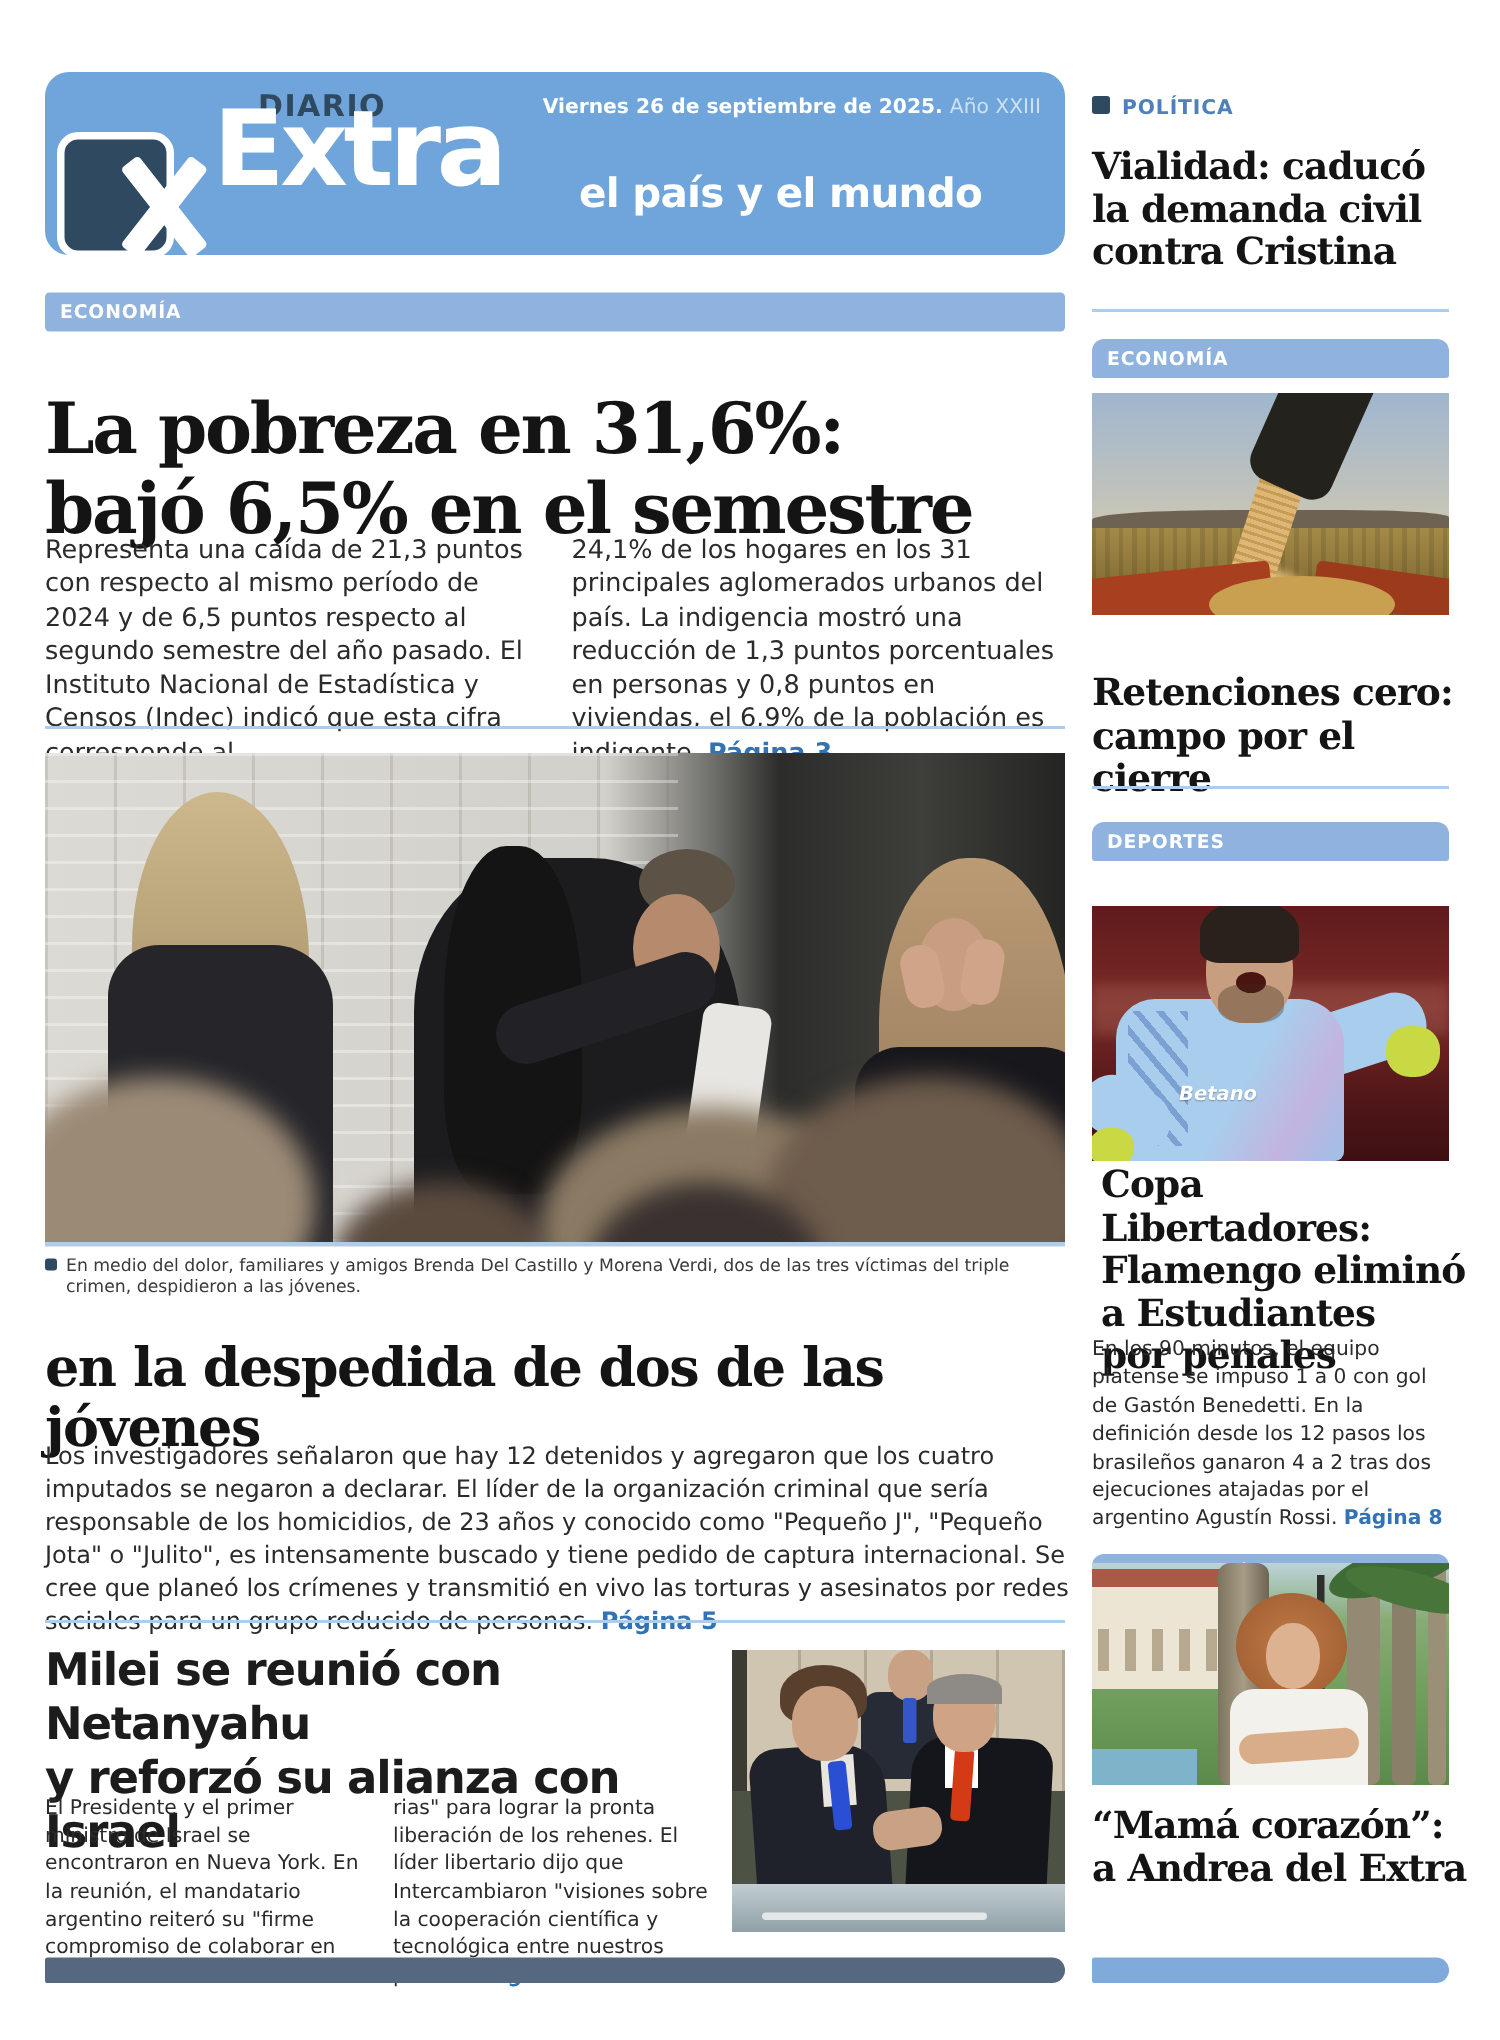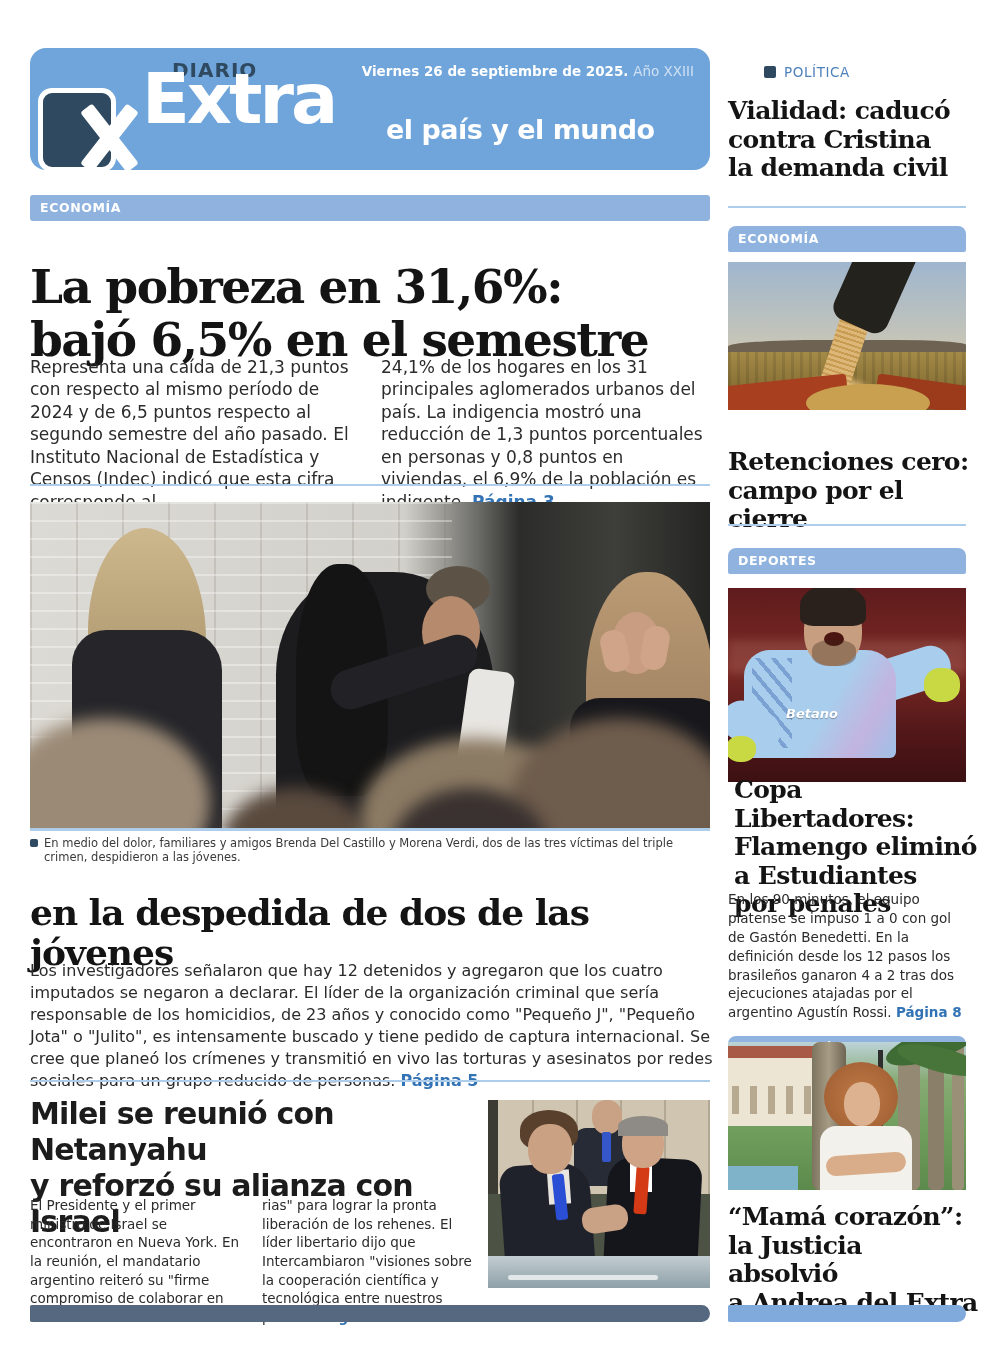--- a/index.html
+++ b/index.html
@@ -14,21 +14,21 @@
   .logo-x i.b2{transform:rotate(-38deg);}
   .kicker{left:142px;top:10px;font-size:20px;font-weight:bold;color:#2e4960;letter-spacing:1px;}
   .logo-word{left:112px;top:16px;font-size:70px;font-weight:bold;color:#ffffff;letter-spacing:-3px;line-height:1;}
   .tagline{left:356px;top:66px;font-size:27px;font-weight:bold;color:#ffffff;letter-spacing:-0.5px;}
   .dateline{right:16px;top:15px;font-size:13.5px;color:#ffffff;font-weight:bold;white-space:nowrap;}
   .dateline .yr{color:#cfe0f3;font-weight:normal;}
   
   .tag{height:26px;background:#8fb3de;color:#ffffff;font-size:12.5px;font-weight:bold;letter-spacing:0.6px;line-height:26px;padding-left:10px;box-sizing:border-box;}
   .tag.main{left:30px;top:195px;width:680px;border-radius:3px;}
   .tag.side{left:728px;width:238px;border-radius:8px 8px 2px 2px;}
-  .seclabel{left:728px;top:64px;display:flex;align-items:center;gap:8px;font-size:13.5px;font-weight:normal;color:#4e80bc;letter-spacing:0.6px;margin-left:36px;}
+  .seclabel{left:728px;top:64px;display:flex;align-items:flex-start;gap:8px;font-size:13.5px;font-weight:bold;color:#4e80bc;letter-spacing:0.6px;}
   .sqmark{width:12px;height:12px;background:#2e4960;border-radius:2px;display:inline-block;}
   
   .hl{font-family:"DejaVu Serif","Liberation Serif",serif;font-weight:bold;color:#141414;letter-spacing:-1px;}
   .hl .ln{display:block;}
   .hl1{left:30px;top:230px;width:690px;font-size:47px;line-height:1.12;letter-spacing:-1.5px;}
   .hl2{left:30px;top:862px;width:690px;font-size:36px;line-height:1.12;}
   .hl-side{left:728px;width:250px;font-size:25px;line-height:1.14;letter-spacing:-0.6px;}
   .hl-pol{top:97px;}
   .hl-eco{top:448px;}
   .hl-spo{top:770px;}
@@ -83,21 +83,21 @@
   .g-hill{left:0;bottom:54px;width:100%;height:16px;background:#6e6352;border-radius:40% 30% 0 0;}
   .g-field{left:0;bottom:0;width:100%;height:58px;background:linear-gradient(180deg,#a38a47,#77602c);}
   .g-tex{left:0;bottom:0;width:100%;height:58px;background:repeating-linear-gradient(90deg,rgba(0,0,0,.10) 0 3px,transparent 3px 9px);}
   .g-chute{left:118px;top:-28px;width:58px;height:96px;background:#23221c;transform:rotate(24deg);border-radius:0 0 14px 14px;}
   .g-stream{left:98px;top:44px;width:30px;height:116px;background:repeating-linear-gradient(0deg,#dcb777 0 3px,#c79b52 3px 5px);transform:rotate(18deg);border-radius:8px;}
   .g-spray{left:70px;top:116px;width:76px;height:42px;background:#d9b573;border-radius:50%;filter:blur(3px);}
   .g-red1{left:-6px;bottom:-6px;width:126px;height:36px;background:#a8401f;transform:rotate(-6deg);border-radius:4px;}
   .g-red2{right:-6px;bottom:2px;width:96px;height:28px;background:#9c3a1c;transform:rotate(8deg);border-radius:4px;}
   .g-pile{left:78px;bottom:-12px;width:124px;height:38px;background:#c9a050;border-radius:50%;}
   
-  .ph-gk{left:728px;top:588px;width:238px;height:194px;background:linear-gradient(180deg,#5f1b1d 0%,#7c2a24 40%,#55181a 72%,#3c1012 100%);}
+  .ph-gk{left:728px;top:604px;width:238px;height:170px;background:linear-gradient(180deg,#5f1b1d 0%,#7c2a24 40%,#55181a 72%,#3c1012 100%);}
   .k-band{left:0;top:52px;width:100%;height:34px;background:rgba(215,170,160,.18);filter:blur(4px);}
   .k-sleeve{left:130px;top:66px;width:94px;height:42px;background:#a9cdec;border-radius:20px;transform:rotate(-18deg);}
   .k-torso{left:16px;top:62px;width:152px;height:108px;background:linear-gradient(120deg,#a9cdec 0 55%,#c2b4e0 78%,#9fc0e6);border-radius:26px 30px 6px 6px;}
   .k-stripe{left:24px;top:70px;width:40px;height:90px;background:repeating-linear-gradient(50deg,rgba(35,80,160,.35) 0 4px,transparent 4px 12px);}
   .k-glove1{right:6px;top:80px;width:36px;height:34px;background:#c9d944;border-radius:45%;}
   .k-arm2{left:-8px;top:118px;width:62px;height:40px;background:#a9cdec;border-radius:20px;transform:rotate(30deg);}
   .k-glove2{left:-2px;top:148px;width:30px;height:26px;background:#c9d944;border-radius:45%;}
   .k-head{left:76px;top:6px;width:58px;height:72px;background:#c79e80;border-radius:48% 48% 44% 44%;}
   .k-hair{left:72px;top:-4px;width:66px;height:42px;background:#2a211c;border-radius:50% 50% 20% 20%;}
   .k-beard{left:84px;top:52px;width:44px;height:26px;background:rgba(60,40,30,.35);border-radius:40%;}
@@ -243,22 +243,22 @@
 
 <div class="abs bar-left"></div>
 
 <div class="abs seclabel">
   <span class="sqmark"></span>
   <span>POLÍTICA</span>
 </div>
 
 <h3 class="abs hl hl-side hl-pol" style="margin:0">
   <span class="ln">Vialidad: caducó</span>
+  <span class="ln">la demanda civil</span>
   <span class="ln">contra Cristina</span>
-  <span class="ln">la demanda civil</span>
 </h3>
 
 <div class="abs rule r-side1"></div>
 
 <div class="abs tag side" style="top:226px">ECONOMÍA</div>
 
 <div class="abs ph ph-grain">
   <div class="g-hill"></div>
   <div class="g-field"></div>
   <div class="g-tex"></div>
@@ -318,17 +318,16 @@
   <div class="b-frond2"></div>
   <div class="b-pole"></div>
   <div class="b-hair"></div>
   <div class="b-face"></div>
   <div class="b-blouse"></div>
   <div class="b-arms"></div>
 </div>
 
 <h3 class="abs hl hl-side hl-gen" style="margin:0">
   <span class="ln">“Mamá corazón”:</span>
-  <span class="ln">la Justicia absolvió</span>
   <span class="ln">a Andrea del Extra</span>
 </h3>
 
 <div class="abs bar-right"></div>
 
 </body></html>

